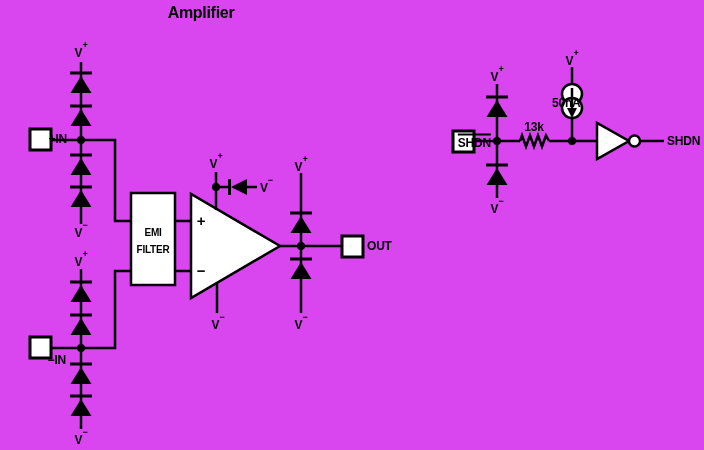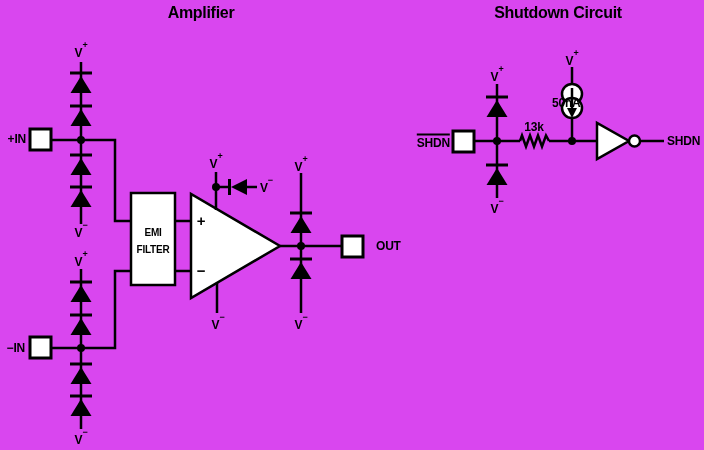--- a/index.html
+++ b/index.html
@@ -13,21 +13,21 @@
   svg .fill{fill:#000;stroke:none;}
   svg .body{fill:#ffffff;stroke:#000;stroke-width:2.5;}
   svg .box{fill:#ffffff;stroke:#000;stroke-width:3;}
   .lbl{
     position:absolute;font-weight:bold;font-size:12px;line-height:1;
     letter-spacing:-0.2px;white-space:nowrap;
   }
   .lbl sup{font-size:9px;position:relative;top:-4px;line-height:1;}
   .c{transform:translate(-50%,-50%);}
   .l{transform:translate(0,-50%);}
-  .r{transform:translate(-100%,-50%);}
+  .r{transform:translate(-100%,-50%);margin-left:41px;}
   .title{font-size:16px;letter-spacing:-0.3px;}
   .emi{font-size:10px;}
   .sign{font-size:15px;}
   .overline{border-top:2px solid #000;display:inline-block;padding-top:1px;}
 </style>
 </head>
 <body>
 
 <div class="canvas">
 
@@ -138,35 +138,34 @@
       <line class="w" x1="572" y1="118" x2="572" y2="141"></line>
       <circle class="fill" cx="572" cy="141" r="4"></circle>
 
       <polygon class="body" points="597,123 597,159 629,141"></polygon>
       <circle class="body" cx="634.5" cy="141" r="5.5"></circle>
       <line class="w" x1="640" y1="141" x2="664" y2="141"></line>
     </g>
   </svg>
 
   <div class="lbl title c" style="left:201px;top:13px">Amplifier</div>
-  <div class="lbl title c" style="left:558px;top:13px">Shutdown Circuit</div>
 
   <div class="lbl c" style="left:81px;top:52px"><span>V</span><sup>+</sup></div>
   <div class="lbl c" style="left:81px;top:232px"><span>V</span><sup>−</sup></div>
   <div class="lbl c" style="left:81px;top:261px"><span>V</span><sup>+</sup></div>
   <div class="lbl c" style="left:81px;top:439px"><span>V</span><sup>−</sup></div>
   <div class="lbl c" style="left:216px;top:163px"><span>V</span><sup>+</sup></div>
   <div class="lbl l" style="left:260px;top:187px"><span>V</span><sup>−</sup></div>
   <div class="lbl c" style="left:218px;top:324px"><span>V</span><sup>−</sup></div>
   <div class="lbl c" style="left:301px;top:166px"><span>V</span><sup>+</sup></div>
   <div class="lbl c" style="left:301px;top:324px"><span>V</span><sup>−</sup></div>
 
   <div class="lbl r" style="left:26px;top:139px">+IN</div>
-  <div class="lbl r" style="left:25px;top:348px">−IN</div>
-  <div class="lbl l" style="left:376px;top:246px">OUT</div>
+  <div class="lbl r" style="left:25px;top:360px">−IN</div>
+  <div class="lbl l" style="left:367px;top:246px">OUT</div>
 
   <div class="lbl emi c" style="left:153px;top:233px">EMI</div>
   <div class="lbl emi c" style="left:153px;top:250px">FILTER</div>
 
   <div class="lbl sign c" style="left:201px;top:220px">+</div>
   <div class="lbl sign c" style="left:201px;top:270px">−</div>
 
   <div class="lbl r" style="left:450px;top:141px"><span class="overline">SHDN</span></div>
   <div class="lbl l" style="left:667px;top:141px">SHDN</div>
   <div class="lbl c" style="left:497px;top:76px"><span>V</span><sup>+</sup></div>

